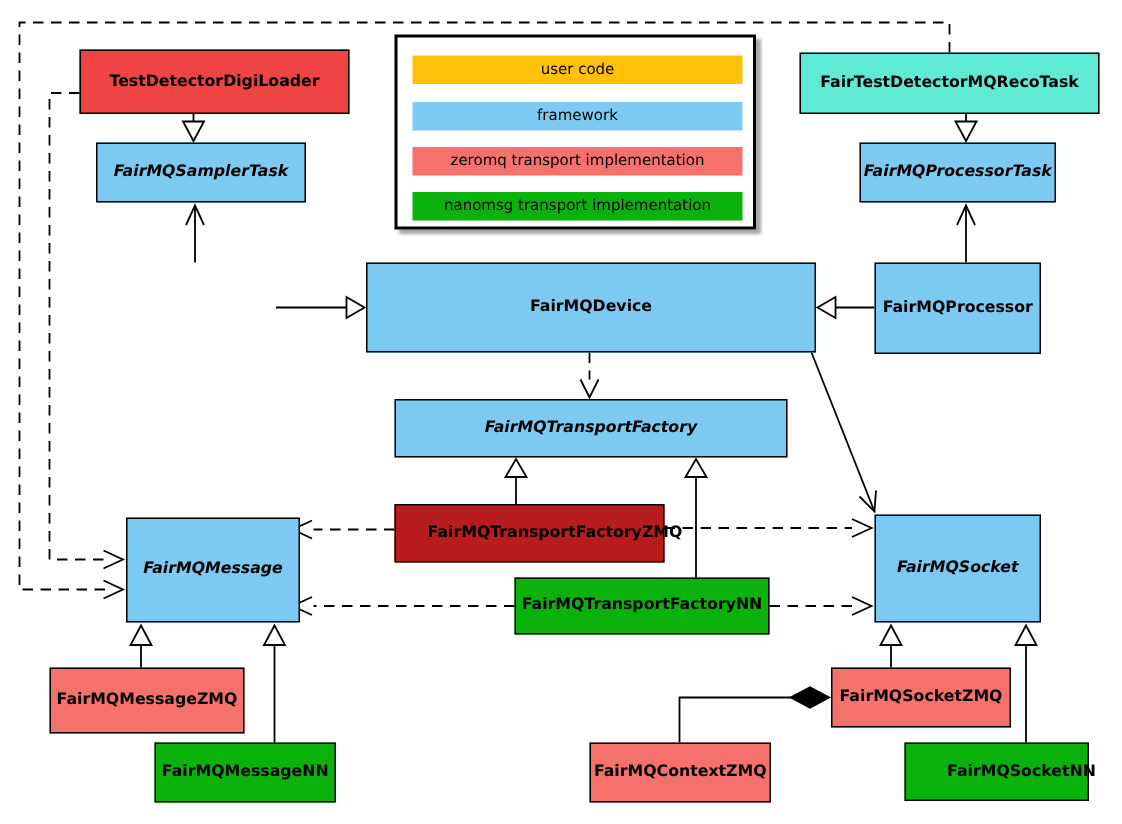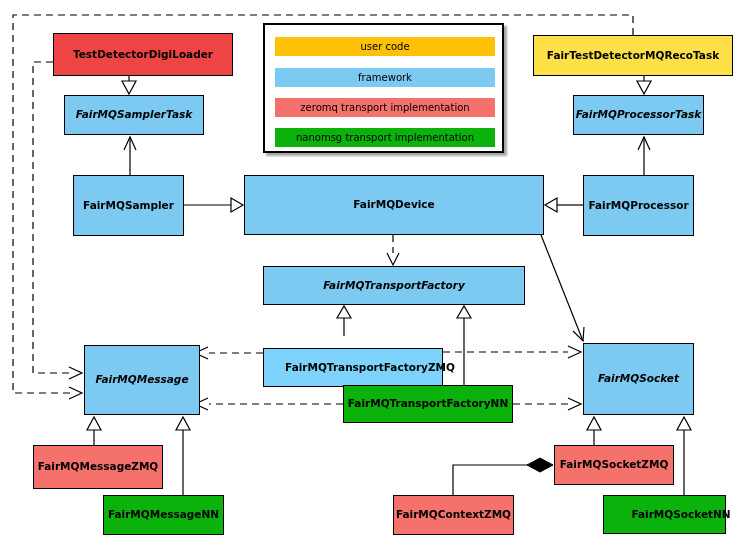--- a/index.html
+++ b/index.html
@@ -125,33 +125,32 @@
     <g class="edge">
       <path d="M453,495 L453,465 L528,465"></path>
         <polygon class="diamond" points="527,465 540,458 553,465 540,472"></polygon>
     </g>
   </svg>
 
   <div class="node" style="left: 53px; top: 33px; width: 180px; height: 43px; background-color: #ef4444;">TestDetectorDigiLoader</div>
 
   <div class="node abstract" style="left: 64px; top: 95px; width: 140px; height: 40px; background-color: rgb(124, 201, 242);">FairMQSamplerTask</div>
 
-  <div class="node" style="left: 73px; top: 175px; width: 111px; height: 61px; background-color: rgb(124, 201, 242);">FairMQSampler</div>
 
   <div class="node" style="left: 244px; top: 175px; width: 300px; height: 60px; background-color: rgb(124, 201, 242);">FairMQDevice</div>
 
-  <div class="node" style="left: 533px; top: 35px; width: 200px; height: 41px; background-color: #fde047;">FairTestDetectorMQRecoTask</div>
+  <div class="node" style="left: 533px; top: 35px; width: 200px; height: 41px; background-color: #5eead4;">FairTestDetectorMQRecoTask</div>
 
   <div class="node abstract" style="left: 573px; top: 95px; width: 131px; height: 40px; background-color: rgb(124, 201, 242);">FairMQProcessorTask</div>
 
   <div class="node" style="left: 583px; top: 175px; width: 111px; height: 61px; background-color: rgb(124, 201, 242);">FairMQProcessor</div>
 
   <div class="node abstract" style="left: 263px; top: 266px; width: 262px; height: 39px; background-color: rgb(124, 201, 242);">FairMQTransportFactory</div>
 
-  <div class="node" style="left: 263px; top: 348px; width: 180px; height: 39px; background-color: #7dd3fc; padding-left: 34px;">FairMQTransportFactoryZMQ</div>
+  <div class="node" style="left: 263px; top: 336px; width: 180px; height: 39px; background-color: #b91c1c; padding-left: 34px;">FairMQTransportFactoryZMQ</div>
 
   <div class="node" style="left: 343px; top: 385px; width: 170px; height: 38px; background-color: rgb(11, 178, 11);">FairMQTransportFactoryNN</div>
 
   <div class="node abstract" style="left: 84px; top: 345px; width: 116px; height: 70px; background-color: rgb(124, 201, 242);">FairMQMessage</div>
 
   <div class="node" style="left: 33px; top: 445px; width: 130px; height: 44px; background-color: rgb(244, 113, 108);">FairMQMessageZMQ</div>
 
   <div class="node" style="left: 103px; top: 495px; width: 121px; height: 40px; background-color: rgb(11, 178, 11);">FairMQMessageNN</div>
 
   <div class="node abstract" style="left: 583px; top: 343px; width: 111px; height: 72px; background-color: rgb(124, 201, 242);">FairMQSocket</div>

